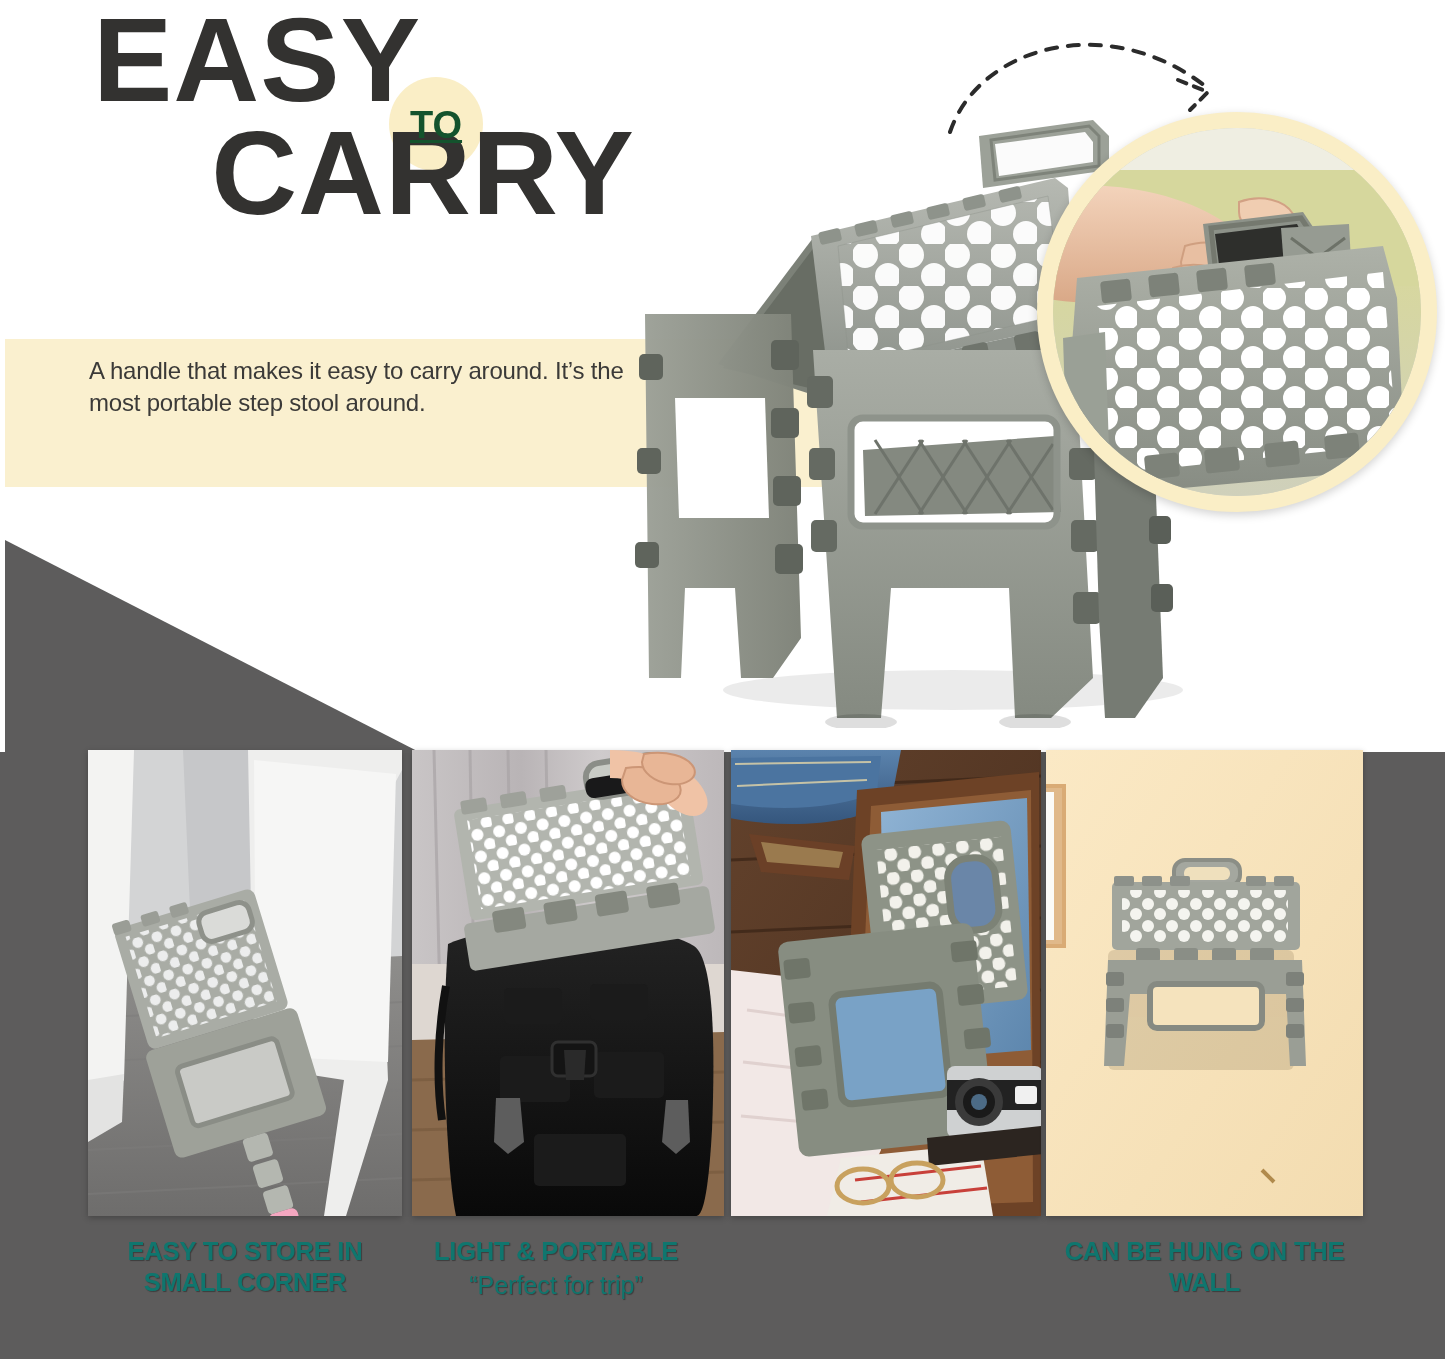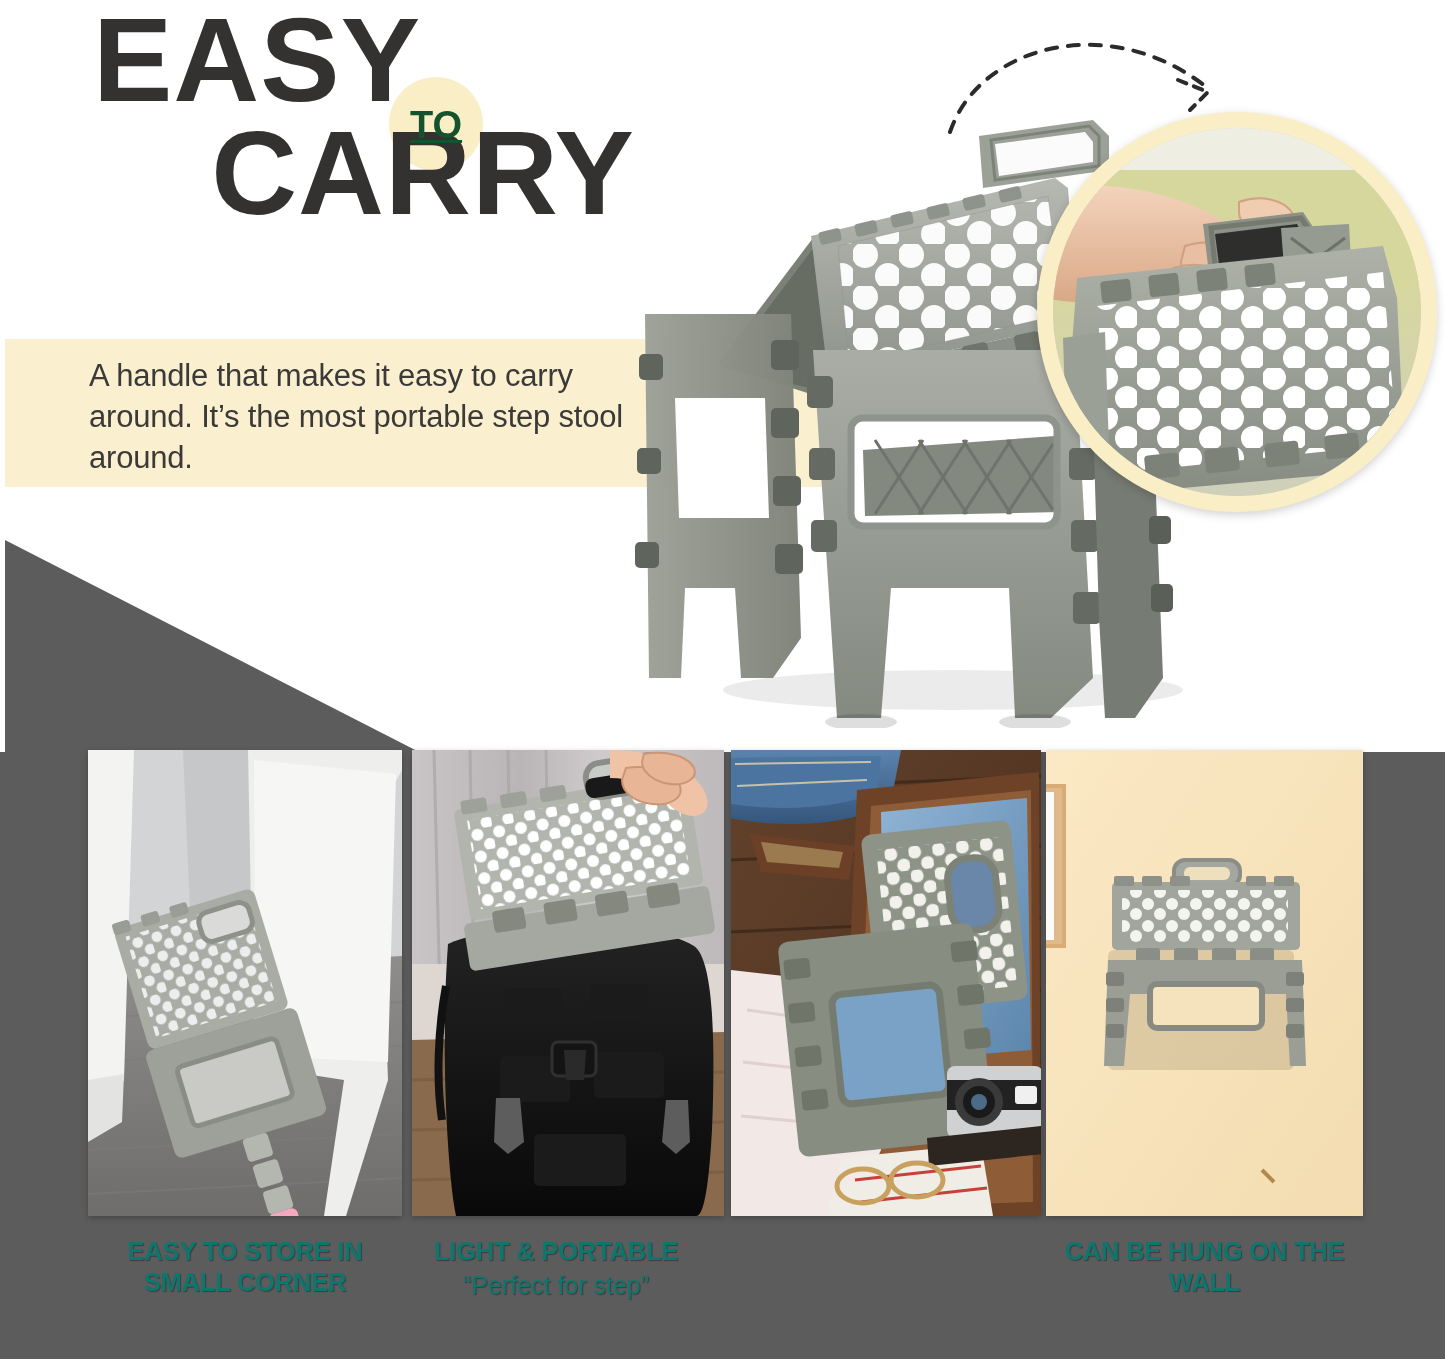--- a/index.html
+++ b/index.html
@@ -47,21 +47,21 @@
   }
   .to-text {
     position:absolute; left:390px; top:85px; width:82px; height:80px;
     display:flex; align-items:center; justify-content:center;
     z-index:7; color:#14532d; font-weight:bold; font-size:38px; letter-spacing:0px;text-decoration:underline;
   }
 
   
   .lede {
     position:absolute; left:84px; top:355px; width:580px; z-index:6;
-    font-size:31px; line-height:1.33; color:#3b3a38; letter-spacing:-0.2px;
+    font-size:24px; line-height:1.33; color:#3b3a38; letter-spacing:-0.2px;
   }
 
   
   .arrow { position:absolute; left:935px; top:14px; width:300px; height:130px; z-index:4; }
 
   
   .stool-main { position:absolute; left:618px; top:118px; width:640px; height:610px; z-index:3; }
 
   
   .inset {
@@ -620,19 +620,19 @@
         </g>
       </g>
     </svg>
   </div>
 
   <div class="caption c1">
     <span>EASY TO STORE IN SMALL CORNER</span>
   </div>
   <div class="caption c2">
     <span>LIGHT &amp; PORTABLE</span>
-    <span class="cap-sub">“Perfect for step”</span>
+    <span class="cap-sub">“Perfect for trip”</span>
   </div>
   <div class="caption c4">
     <span>CAN BE HUNG ON THE WALL</span>
   </div>
 
 </div>
 
 </body></html>

